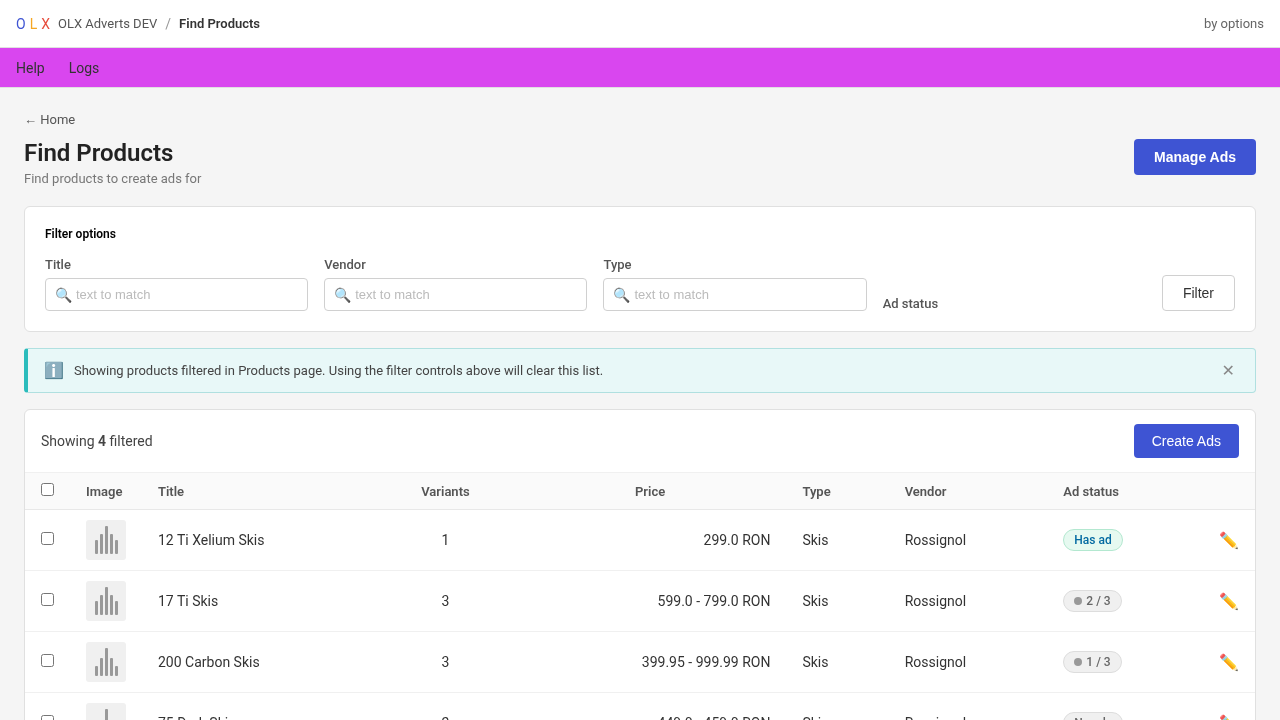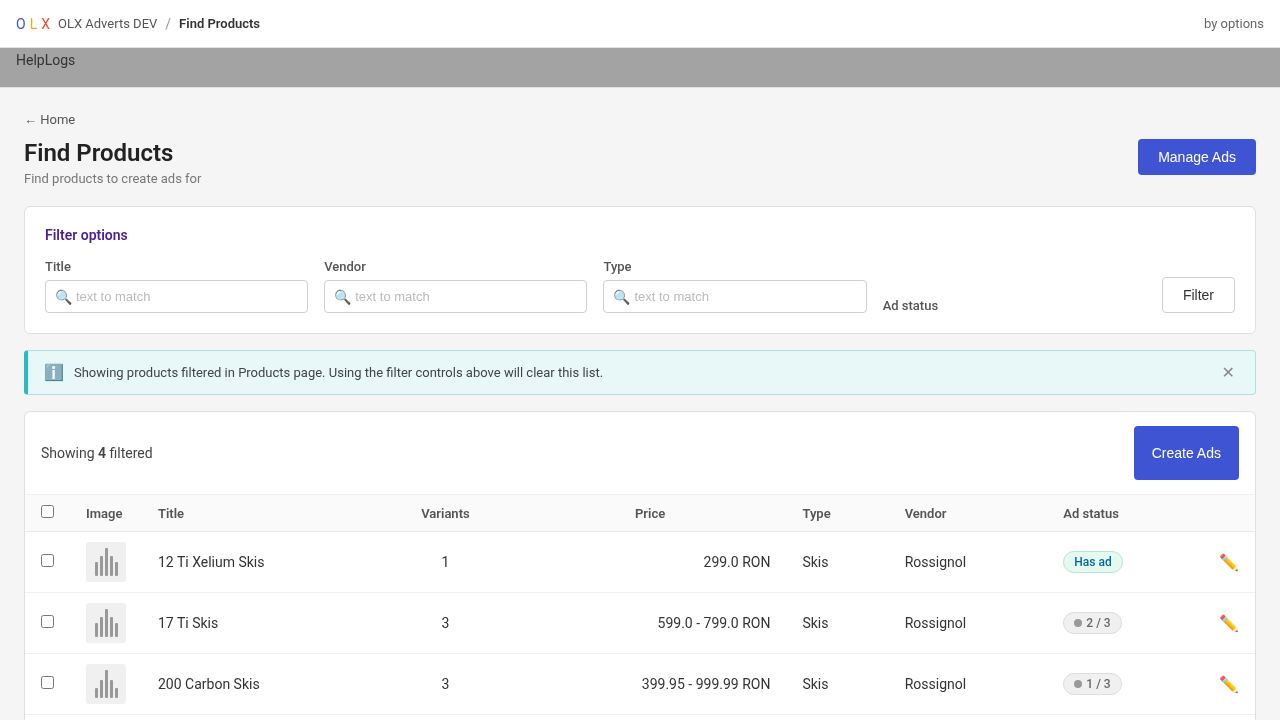--- a/index.html
+++ b/index.html
@@ -18,25 +18,27 @@
     .top-nav-left { display: flex; align-items: center; gap: 8px; }
     .olx-logo { display: flex; align-items: center; gap: 4px; }
     .olx-o { color: #3e54d3; }
     .olx-l { color: #f5a623; }
     .olx-x { color: #e74c3c; }
     .breadcrumb-current { font-weight: 600; color: #333; font-size: 13px; }
     .top-nav-right { font-size: 13px; color: #666; }
 
     
     .secondary-nav {
-      background: #a3a3a3;
+      background: #d946ef;
       border-bottom: 1px solid #e0e0e0;
       display: flex;
+      align-items: center;
       padding: 0 16px;
       height: 40px;
+      gap: 24px;
     }
     .nav-link {
       font-size: 14px;
       color: #333;
       cursor: pointer;
       text-decoration: none;
       padding: 4px 0;
     }
 
     
@@ -65,33 +67,33 @@
     .page-title { font-size: 24px; font-weight: 600; color: #222; margin-bottom: 4px; }
     .page-subtitle { font-size: 13px; color: #777; }
 
     .manage-ads-btn {
       background: #3e54d3;
       color: #fff;
       border: none;
       border-radius: 4px;
       padding: 10px 20px;
       font-size: 14px;
-      font-weight: 400;
+      font-weight: 700;
       cursor: pointer;
     }
 
     
     .filter-card {
       background: #fff;
       border: 1px solid #e0e0e0;
       border-radius: 6px;
       padding: 20px;
       margin-bottom: 16px;
     }
-    .filter-card-title { font-size: 14px; font-weight: 600; margin-bottom: 16px; color: #4c1d95; }
+    .filter-card-title { font-size: 12px; font-weight: 600; margin-bottom: 16px; color: #000000; }
     .filter-row { display: flex; gap: 16px; align-items: flex-end; }
     .filter-field { display: flex; flex-direction: column; gap: 6px; flex: 1; }
     .filter-field label { font-size: 13px; color: #555; font-weight: 500; }
     .filter-input-wrap { position: relative; }
     .filter-input-wrap .search-icon {
       position: absolute; left: 10px; top: 50%; transform: translateY(-50%);
       color: #aaa; font-size: 14px;
     }
     .filter-input {
       width: 100%;
@@ -164,21 +166,21 @@
       padding: 14px 16px;
       border-bottom: 1px solid #f0f0f0;
     }
     .showing-text { font-size: 14px; color: #444; }
     .showing-text strong { font-weight: 600; }
     .create-ads-btn {
       background: #3e54d3;
       color: #fff;
       border: none;
       border-radius: 4px;
-      padding: 19px 18px;
+      padding: 9px 18px;
       font-size: 14px;
       font-weight: 500;
       cursor: pointer;
     }
 
     
     .products-table { width: 100%; border-collapse: collapse; }
     .products-table th {
       text-align: left;
       padding: 10px 16px;

